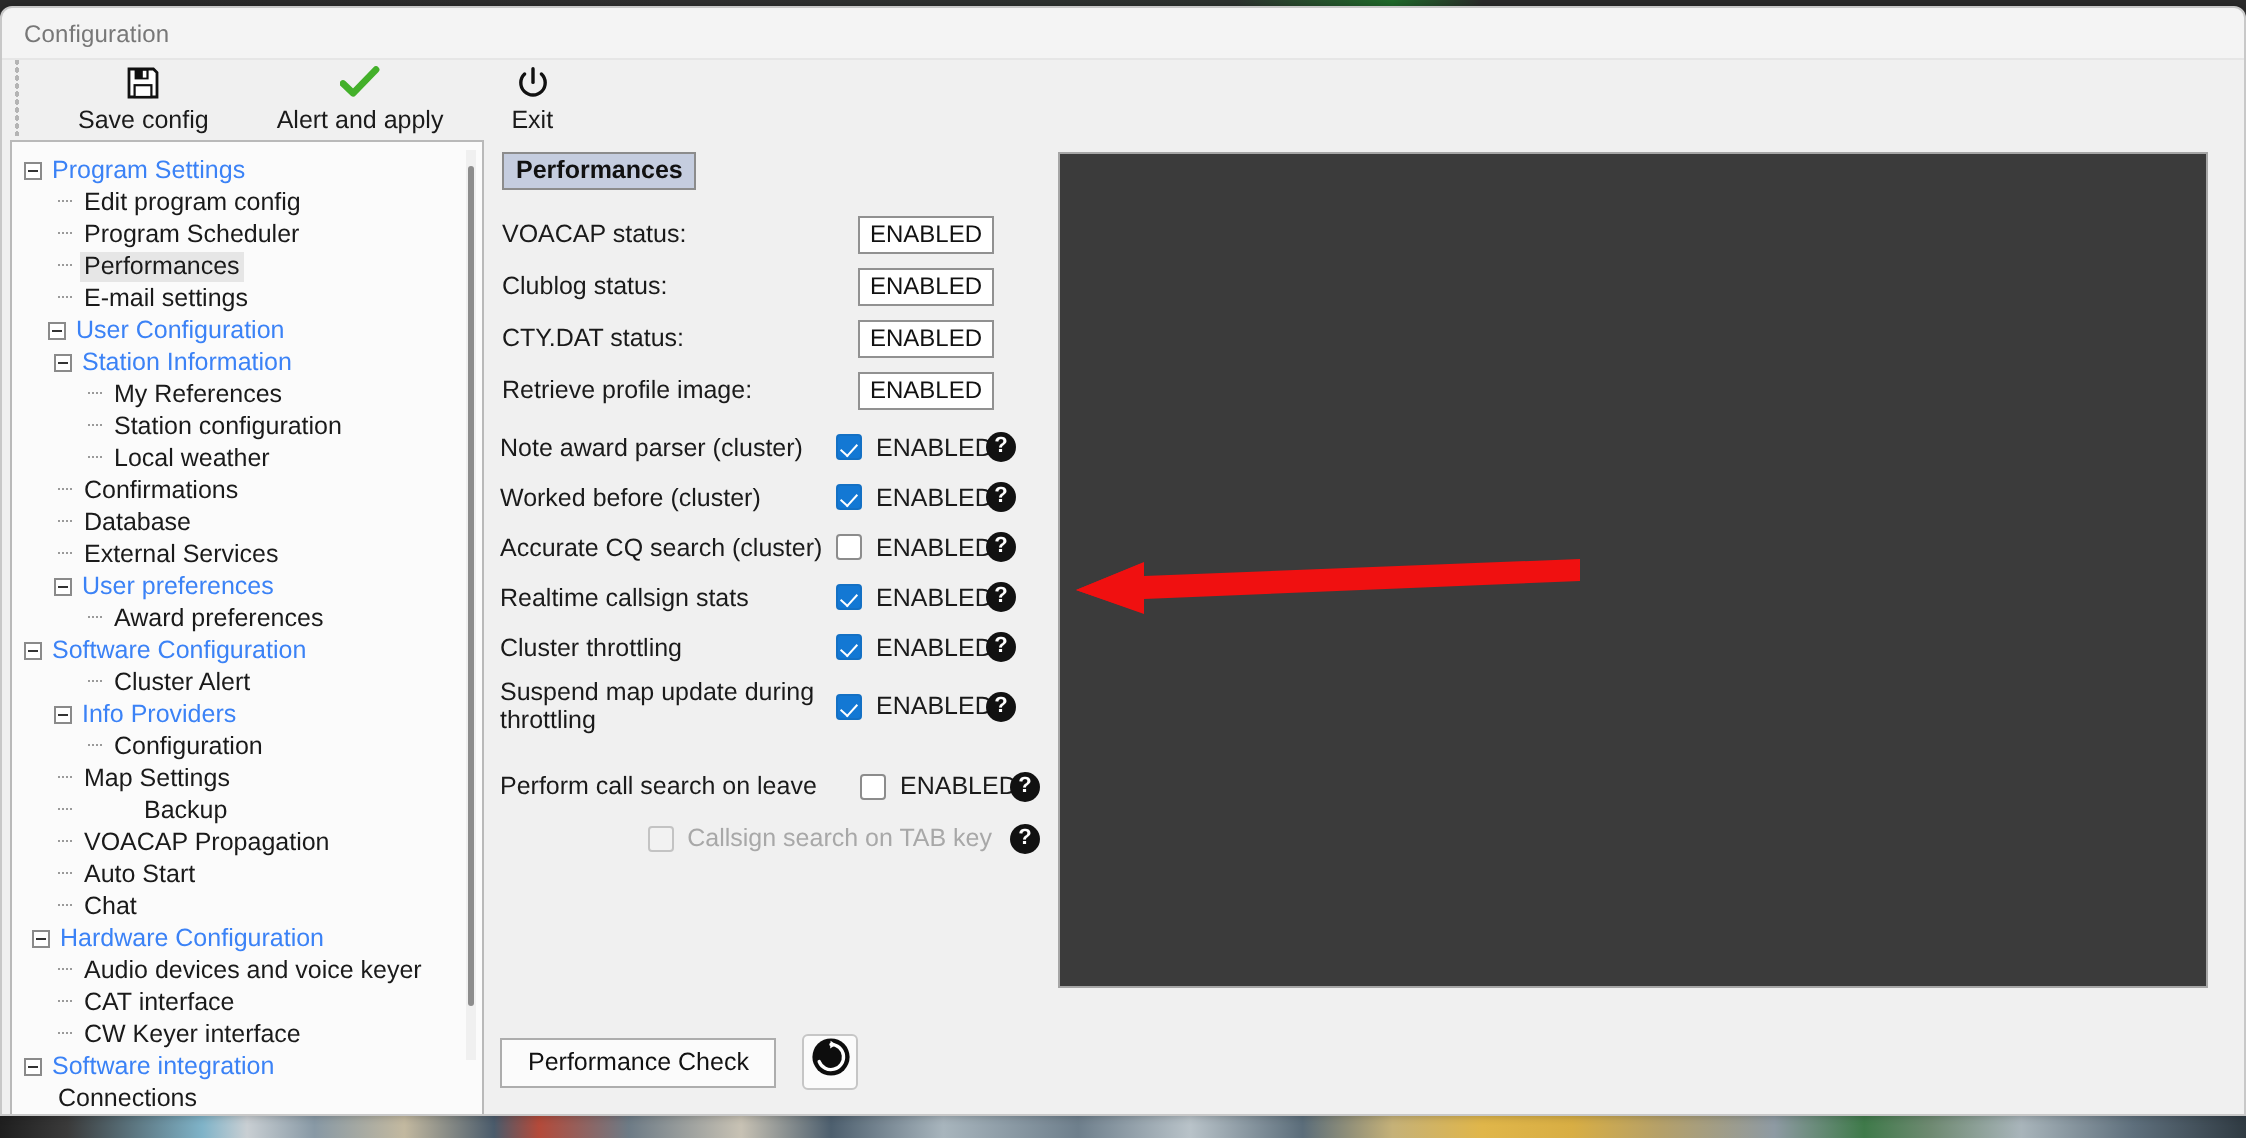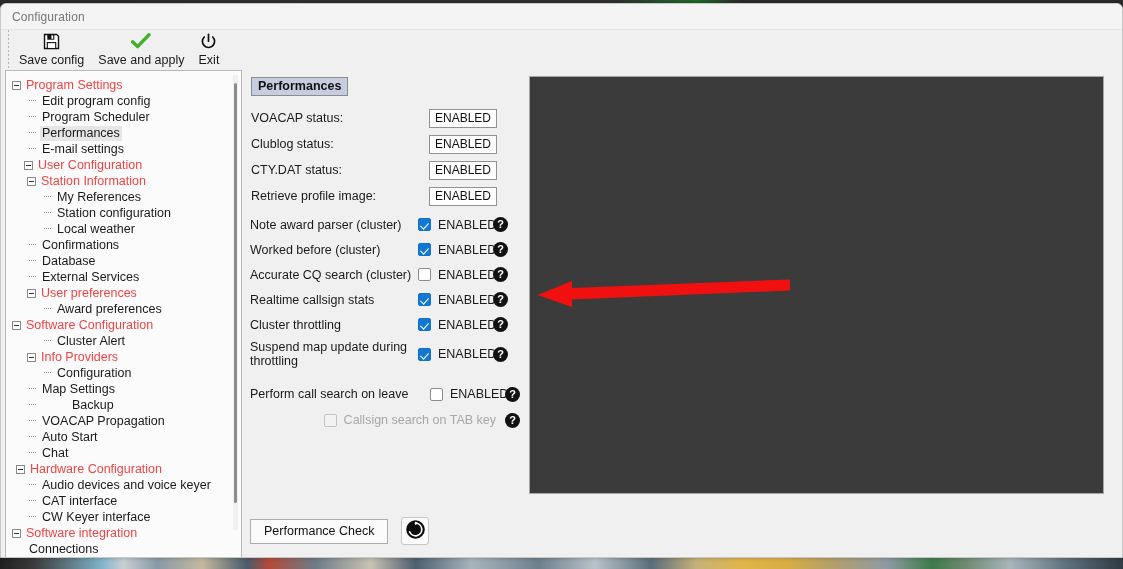--- a/index.html
+++ b/index.html
@@ -57,20 +57,21 @@
     font-size: 12px; color: #777; letter-spacing: .1px;
   }
 
   
   #main-toolbar {
     height: 40px;
     background: #f0f0f0;
     display: flex; align-items: flex-start;
     padding-left: 4px;
     position: relative;
+    gap: 20px;
   }
   .grip {
     width: 7px; height: 38px;
     background-image: radial-gradient(#b4b4b4 1px, transparent 1px);
     background-size: 3px 4px;
     background-position: 2px 3px;
     background-repeat: repeat-y;
     flex: 0 0 7px;
   }
   .tb-btn {
@@ -102,21 +103,21 @@
   #tree-inner {
     padding: 6px 0 0 6px;
     position: relative;
     width: 215px;
   }
   .tnode {
     display: flex; align-items: center;
     height: 16px; font-size: 12.5px; color: #1a1a1a;
     white-space: nowrap; position: relative;
   }
-  .tnode.group { color: #ef4444; }
+  .tnode.group { color: #3b82f6; }
   .tnode .lbl { padding: 0 2px; line-height: 15px; }
   .tnode.selected .lbl { background: #e6e6e6; }
   .twisty {
     width: 9px; height: 9px; border: 1px solid #8a8a8a; background: #fff;
     display: inline-block; position: relative; margin-right: 3px; flex: 0 0 9px;
   }
   .twisty::before {
     content: ""; position: absolute; left: 1px; top: 3px;
     width: 5px; height: 1px; background: #333;
   }
@@ -268,21 +269,21 @@
       </span>
       <span class="tb-label">Save config</span>
     </button>
 
     <button class="tb-btn">
       <span class="tb-icon">
         <svg width="20" height="17" viewBox="0 0 20 17">
           <path d="M1.5 8.8 L6.6 13.6 L18 1.8" fill="none" stroke="#43b02a" stroke-width="3.4" stroke-linecap="round" stroke-linejoin="round"></path>
         </svg>
       </span>
-      <span class="tb-label">Save and apply</span>
+      <span class="tb-label">Alert and apply</span>
     </button>
 
     <button class="tb-btn">
       <span class="tb-icon">
         <svg width="17" height="17" viewBox="0 0 17 17">
           <path d="M4.3 4.0a6.1 6.1 0 1 0 8.4 0" fill="none" stroke="#111" stroke-width="1.7" stroke-linecap="round"></path>
           <line x1="8.5" y1="1.4" x2="8.5" y2="8.2" stroke="#111" stroke-width="1.7" stroke-linecap="round"></line>
         </svg>
       </span>
       <span class="tb-label">Exit</span>

